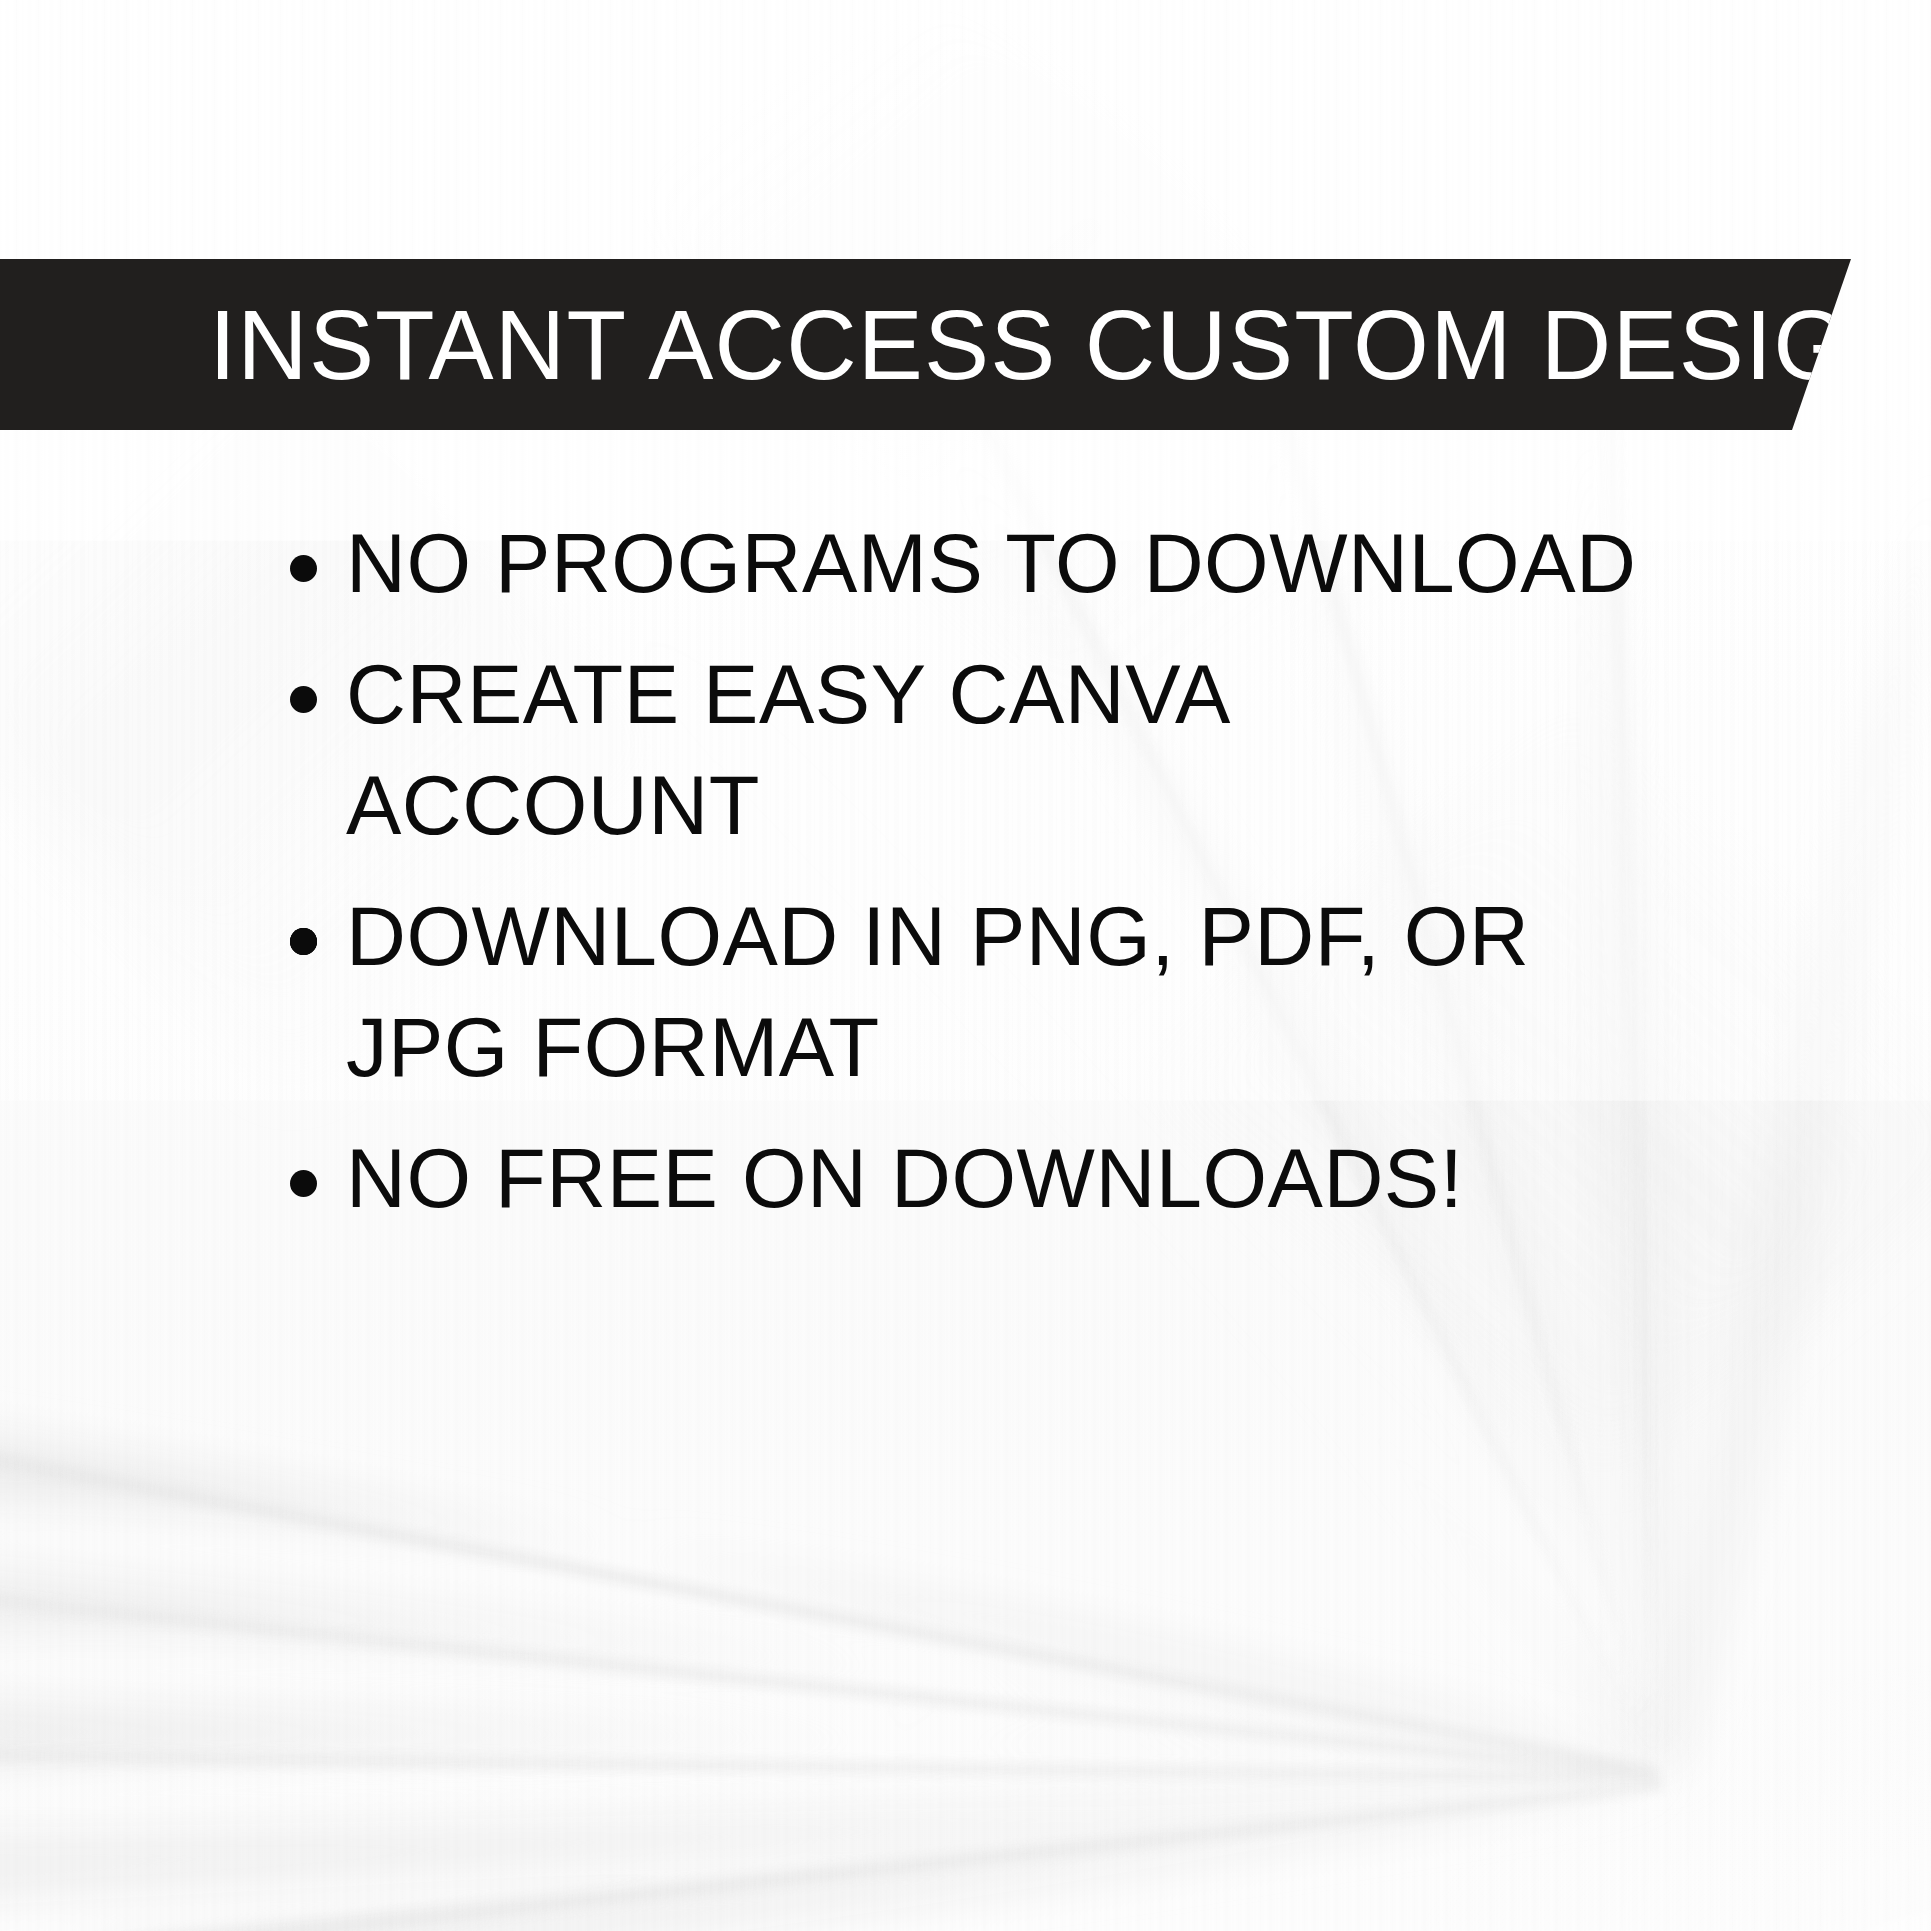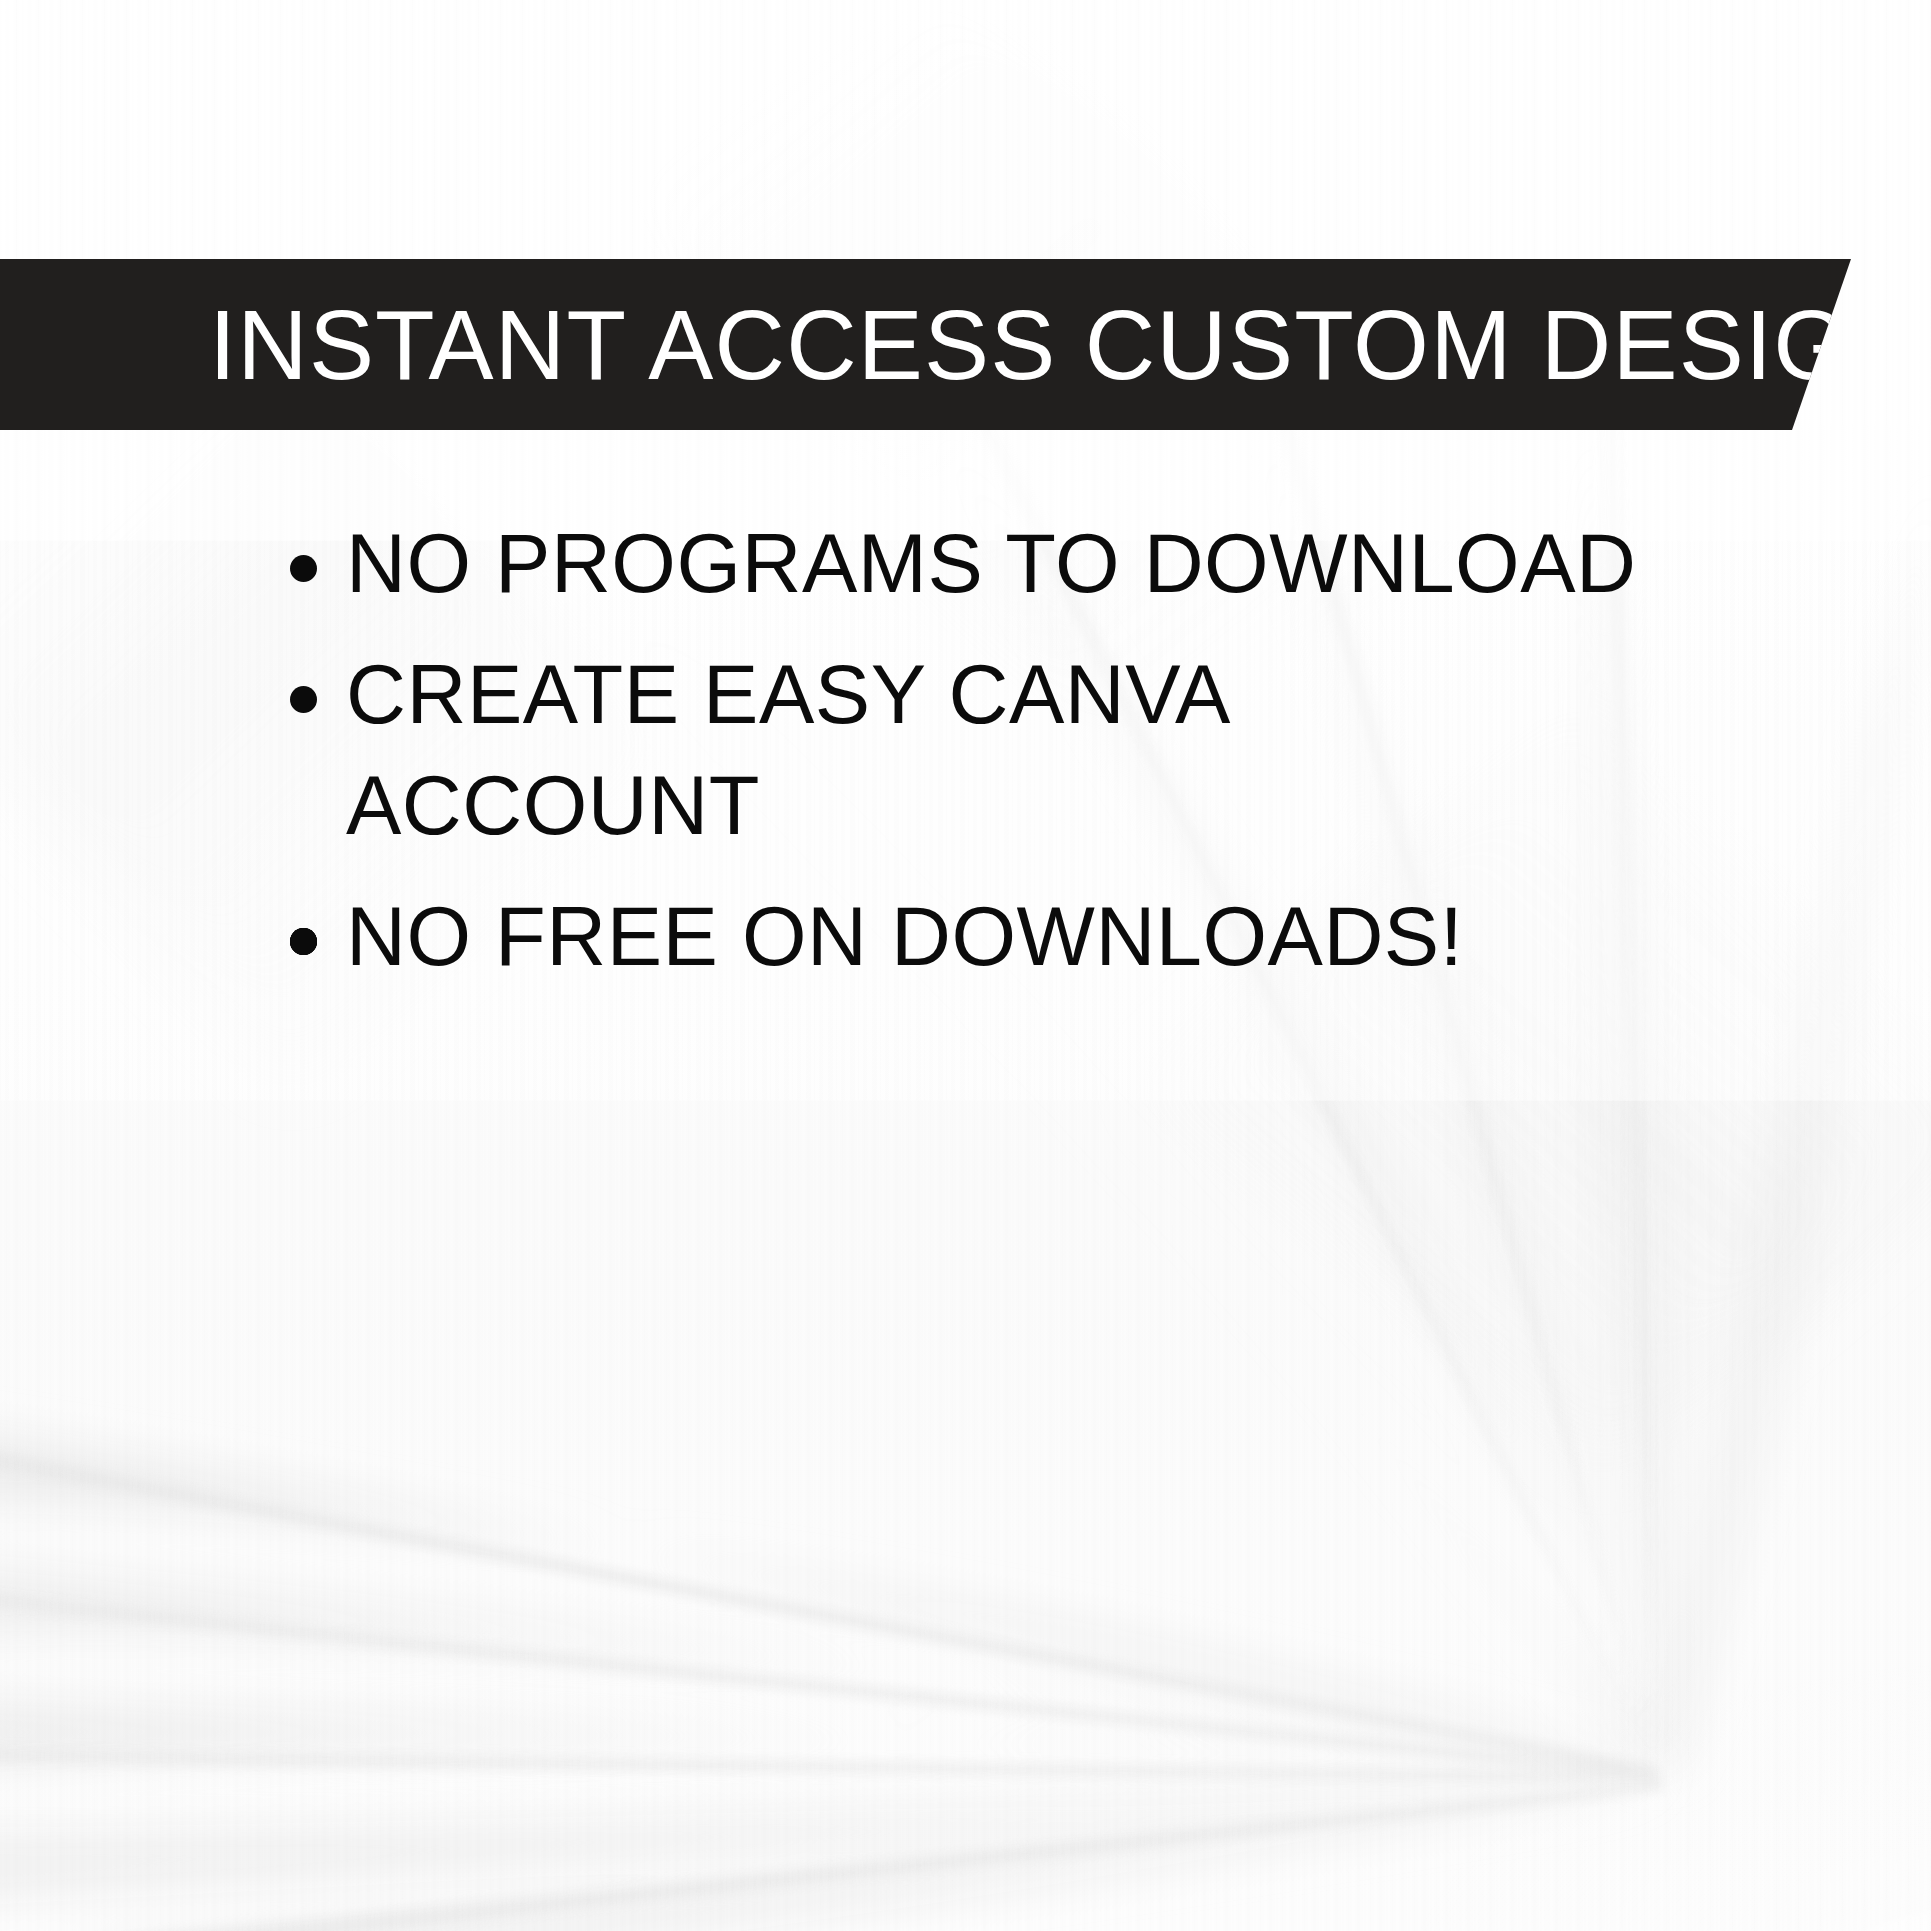--- a/index.html
+++ b/index.html
@@ -197,20 +197,21 @@
       <span>CREATE EASY CANVA ACCOUNT</span>
     </li>
     <li class="bullet-item">
       <span class="bullet-dot"></span>
     </li>
     <li class="bullet-item">
       <span class="bullet-dot"></span>
     </li>
     <li class="bullet-item">
       <span class="bullet-dot"></span>
+      <span>DOWNLOAD IN PNG, PDF, OR JPG FORMAT</span>
     </li>
     <li class="bullet-item">
       <span class="bullet-dot"></span>
       <span>NO FREE ON DOWNLOADS!</span>
     </li>
   </ul>
 
 </div>
 
 

